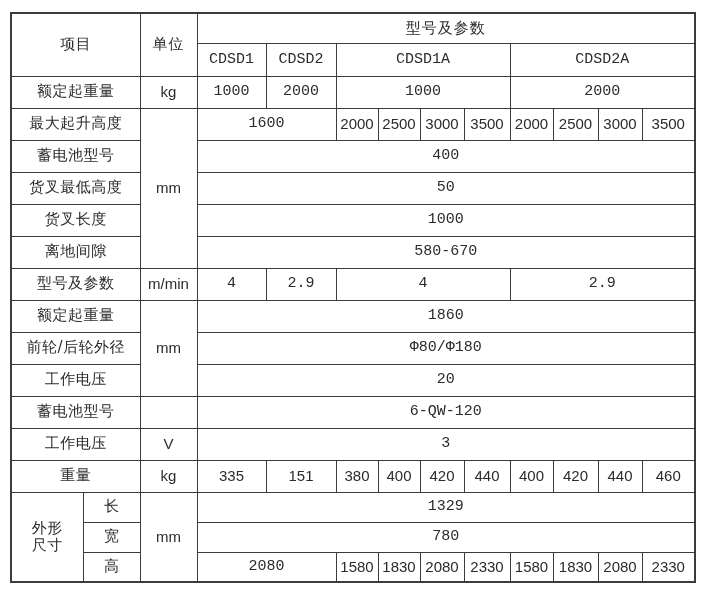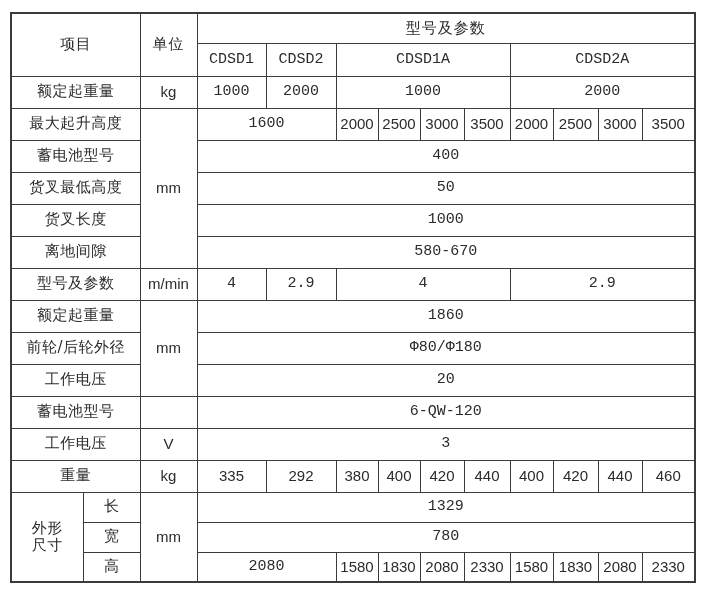--- a/index.html
+++ b/index.html
@@ -170,21 +170,21 @@
   <tr class="r-d">
     <td class="lbl" colspan="2">工作电压</td>
     <td class="mono">V</td>
     <td class="mono-lg" colspan="10">3</td>
   </tr>
 
   <tr class="r-d">
     <td class="lbl" colspan="2">重量</td>
     <td class="mono">kg</td>
     <td class="mono">335</td>
-    <td class="mono">292</td>
+    <td class="mono">151</td>
     <td class="mono">380</td>
     <td class="mono">400</td>
     <td class="mono">420</td>
     <td class="mono">440</td>
     <td class="mono">400</td>
     <td class="mono">420</td>
     <td class="mono">440</td>
     <td class="mono">460</td>
   </tr>
 

